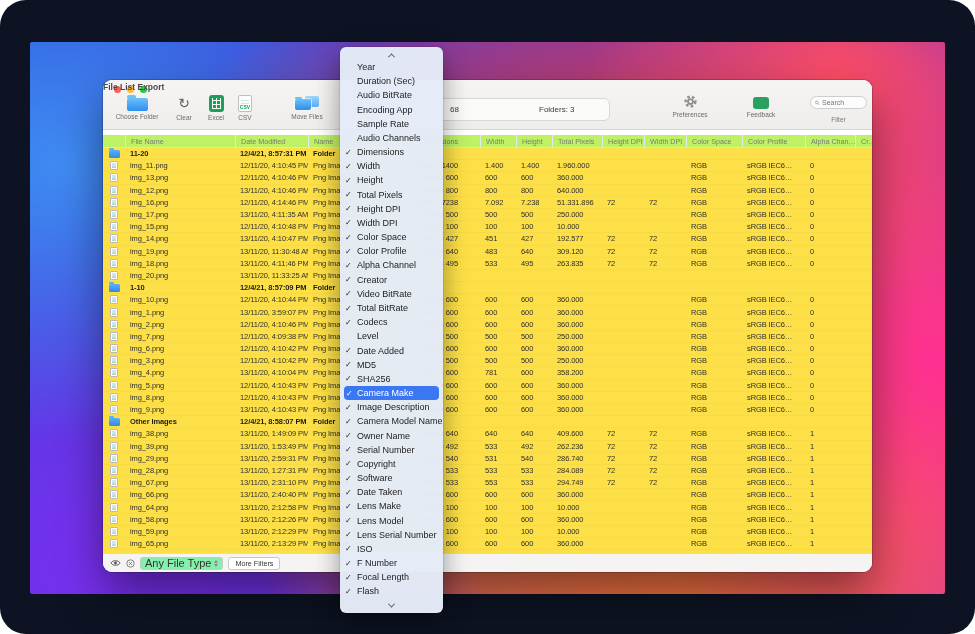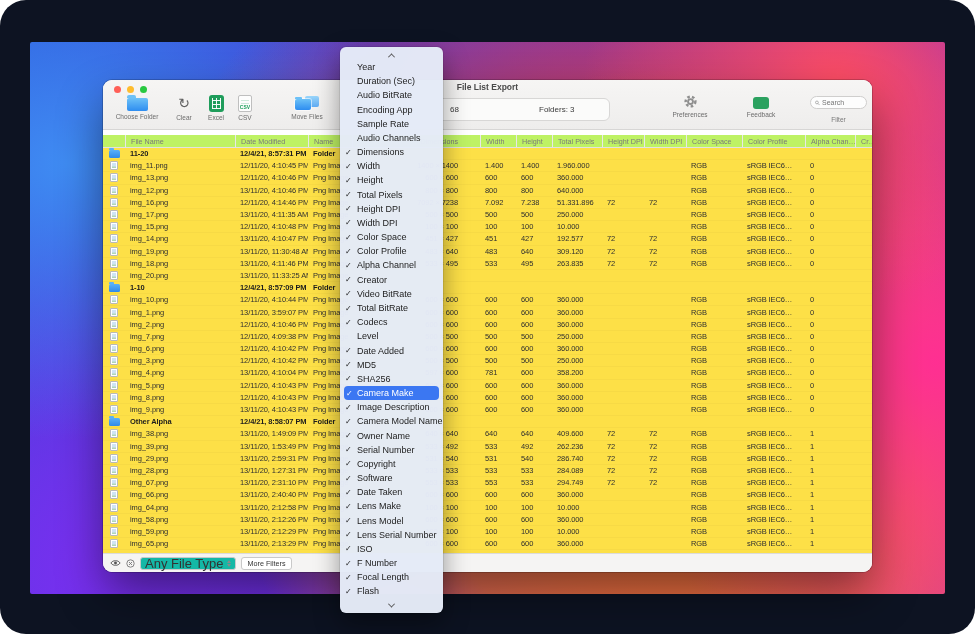--- a/index.html
+++ b/index.html
@@ -20,21 +20,21 @@
   }
 
   
   .window { position:absolute; left:103px; top:80px; width:769px; height:492px; background:#ffffff;
     border-radius:9px; box-shadow:0 22px 46px rgba(0,0,0,.45), 0 0 0 1px rgba(0,0,0,.18); z-index:10; }
   .toolbar { position:absolute; top:0; left:0; right:0; height:50px;
     background:linear-gradient(#f6f5f4,#eeedec); border-bottom:1px solid #d7d6d5; border-radius:9px 9px 0 0; }
   .lights { position:absolute; left:11px; top:6px; display:flex; gap:6px; }
   .light { width:7px; height:7px; border-radius:50%; display:inline-block; }
   .light.red{background:#ff5f57}.light.yellow{background:#febc2e}.light.green{background:#28c840}
-  .title { position:absolute; top:2px; left:0; right:0; text-align:center; font-size:8.5px; font-weight:700; color:#4a4a4a; }
+  .title { position:absolute; top:2px; left:0; right:0; text-align:left; font-size:8.5px; font-weight:700; color:#4a4a4a; }
   .tool { position:absolute; top:14px; width:48px; display:flex; flex-direction:column; align-items:center; cursor:default; }
   .tlabel { font-size:6.5px; color:#6b6b6b; margin-top:2px; white-space:nowrap; }
 
   .tb-folder{width:21px;height:13px;background:linear-gradient(180deg,#6cc1f7,#2e8df0);border-radius:2px;position:relative;margin-top:4px}
   .tb-folder::before{content:"";position:absolute;top:-3px;left:0;width:9px;height:3px;background:#6cc1f7;border-radius:2px 2px 0 0}
   .tb-clear{font-size:14px;line-height:17px;color:#5f5f5f;margin-top:1px}
   .tb-excel{width:15px;height:17px;border-radius:3px;background:#1f9d5b;position:relative;margin-top:1px}
   .tb-excel::after{content:"";position:absolute;inset:3px;
     background-image:repeating-linear-gradient(0deg,rgba(255,255,255,.95) 0 1px,transparent 1px 4px),
                      repeating-linear-gradient(90deg,rgba(255,255,255,.95) 0 1px,transparent 1px 4px)}
@@ -71,21 +71,21 @@
   .c5{width:36px}.c6{width:36px}.c7{width:50px}.c8{width:42px}.c9{width:42px}
   .c10{width:56px}.c11{width:63px}.c12{width:50px}.c13{flex:1}
 
   .icon-folder{width:11px;height:8px;background:linear-gradient(#59b0f8,#2f8ae8);border-radius:1.5px;position:relative;display:inline-block}
   .icon-folder::before{content:"";position:absolute;top:-2px;left:0;width:5px;height:2px;background:#59b0f8;border-radius:1px 1px 0 0}
   .icon-file{width:8px;height:9px;background:#fff;border:1px solid #b9b9b9;border-radius:1px;display:inline-block;position:relative;overflow:hidden}
   .icon-file::after{content:"";position:absolute;inset:1px;background:linear-gradient(180deg,#cfe4f4 55%,#a9d3a4 100%)}
 
   
   .fbar{position:absolute;left:0;right:0;bottom:0;height:19px;background:#f5f4f3;border-top:1px solid #dcdbda;border-radius:0 0 9px 9px;display:flex;align-items:center;gap:5px;padding:0 7px}
-  .ftype{height:13px;border:1px solid #c9c9c9;border-radius:3px;background:#14b8a6;font-size:13px;color:#333;display:flex;align-items:center;padding:0 4px;gap:3px}
+  .ftype{height:13px;border:1px solid #c9c9c9;border-radius:3px;background:#86efac;font-size:11px;color:#333;display:flex;align-items:center;padding:0 4px;gap:3px}
   .updown{display:inline-flex;flex-direction:column;gap:1px}
   .updown i{width:0;height:0;border-left:2.5px solid transparent;border-right:2.5px solid transparent;display:block}
   .updown .u{border-bottom:3px solid #8a8a8a}.updown .d{border-top:3px solid #8a8a8a}
   .morefilters{height:13px;border:1px solid #c9c9c9;border-radius:3px;background:#fff;font-size:7.2px;color:#333;display:flex;align-items:center;padding:0 6px}
 
   
   .menu{position:absolute;left:340px;top:47px;width:103px;height:566px;background:rgba(228,235,247,.98);
     border-radius:6px;box-shadow:0 10px 26px rgba(0,0,0,.4), 0 0 0 1px rgba(0,0,0,.08);z-index:50;
     display:flex;flex-direction:column;padding:3px 0}
   .marrow{height:10px;display:flex;align-items:center;justify-content:center;flex:0 0 auto}
@@ -578,21 +578,21 @@
         <div class="cell c9"></div>
         <div class="cell c10">RGB</div>
         <div class="cell c11">sRGB IEC6…</div>
         <div class="cell c12">0</div>
         <div class="cell c13"></div>
       </div>
       <div class="trow folderrow">
         <div class="cell c0">
           <span class="icon-folder"></span>
         </div>
-        <div class="cell c1">Other Alpha</div>
+        <div class="cell c1">Other Images</div>
         <div class="cell c2">12/4/21, 8:58:07 PM</div>
         <div class="cell c3">Folder</div>
         <div class="cell c4"></div>
         <div class="cell c5"></div>
         <div class="cell c6"></div>
         <div class="cell c7"></div>
         <div class="cell c8"></div>
         <div class="cell c9"></div>
         <div class="cell c10"></div>
         <div class="cell c11"></div>

